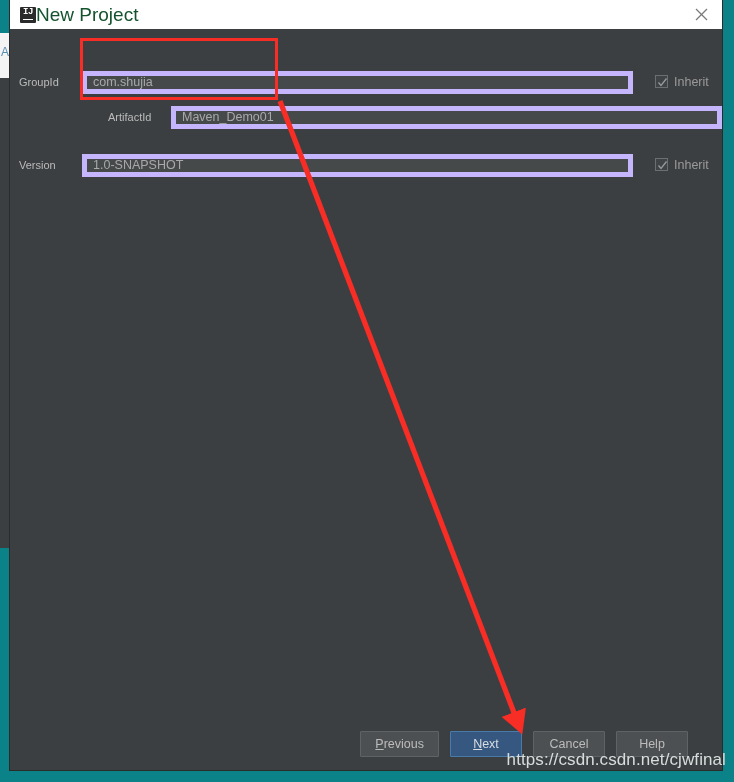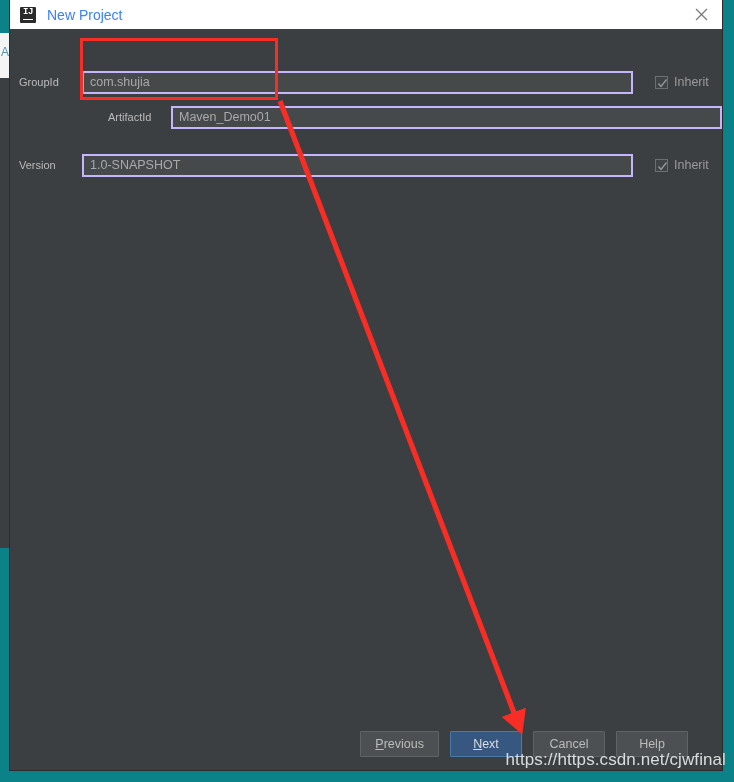--- a/index.html
+++ b/index.html
@@ -87,23 +87,23 @@
   }
   .app-icon .ij-underline {
     position: absolute;
     left: 3px;
     right: 3px;
     bottom: 3px;
     height: 1px;
     background: #ffffff;
   }
   #title-text {
-    margin-left: 11px;
-    font-size: 14px;
-    color: #3b82f6;
+    margin-left: 0;
+    font-size: 19px;
+    color: #14532d;
     white-space: nowrap;
   }
   #close-button {
     position: absolute;
     right: 0;
     top: 0;
     width: 42px;
     height: 29px;
     display: flex;
     align-items: center;
@@ -141,34 +141,34 @@
     font-size: 11px;
     color: #bbbbbb;
     white-space: nowrap;
   }
   .text-field {
     flex: 0 0 auto;
     width: 551px;
     height: 23px;
     box-sizing: border-box;
     background: #45494a;
-    border: 2px solid #c4b5fd;
+    border: 5px solid #c4b5fd;
     color: #a9a9a9;
     font-size: 12.5px;
     font-family: "Liberation Sans", sans-serif;
     padding: 0 6px;
     line-height: 21px;
     outline: none;
     display: block;
   }
   .inherit-box {
     flex: 0 0 auto;
     margin-left: 10px;
     display: flex;
-    align-items: flex-end;
+    align-items: flex-start;
     gap: 6px;
     cursor: default;
     padding-left: 12px;
   }
   .checkbox {
     width: 13px;
     height: 13px;
     box-sizing: border-box;
     border: 1px solid #6b6f71;
     background: #3f4345;
@@ -331,13 +331,13 @@
   <svg width="734" height="782" style="position:absolute;left:0;top:0;" aria-hidden="true">
     <defs>
       <marker id="arrowhead" markerWidth="5" markerHeight="5" refX="1.2" refY="2.5" orient="auto" markerUnits="strokeWidth">
         <polygon points="0,0 0,5 4.6,2.5" fill="#f82d25"></polygon>
       </marker>
     </defs>
     <line x1="280" y1="101" x2="516" y2="718" stroke="#f82d25" stroke-width="5.2" marker-end="url(#arrowhead)"></line>
   </svg>
 </div>
 
-<div id="watermark">https://https.csdn.net/cjwfinal</div>
+<div id="watermark">https://csdn.csdn.net/cjwfinal</div>
 
 </body></html>

